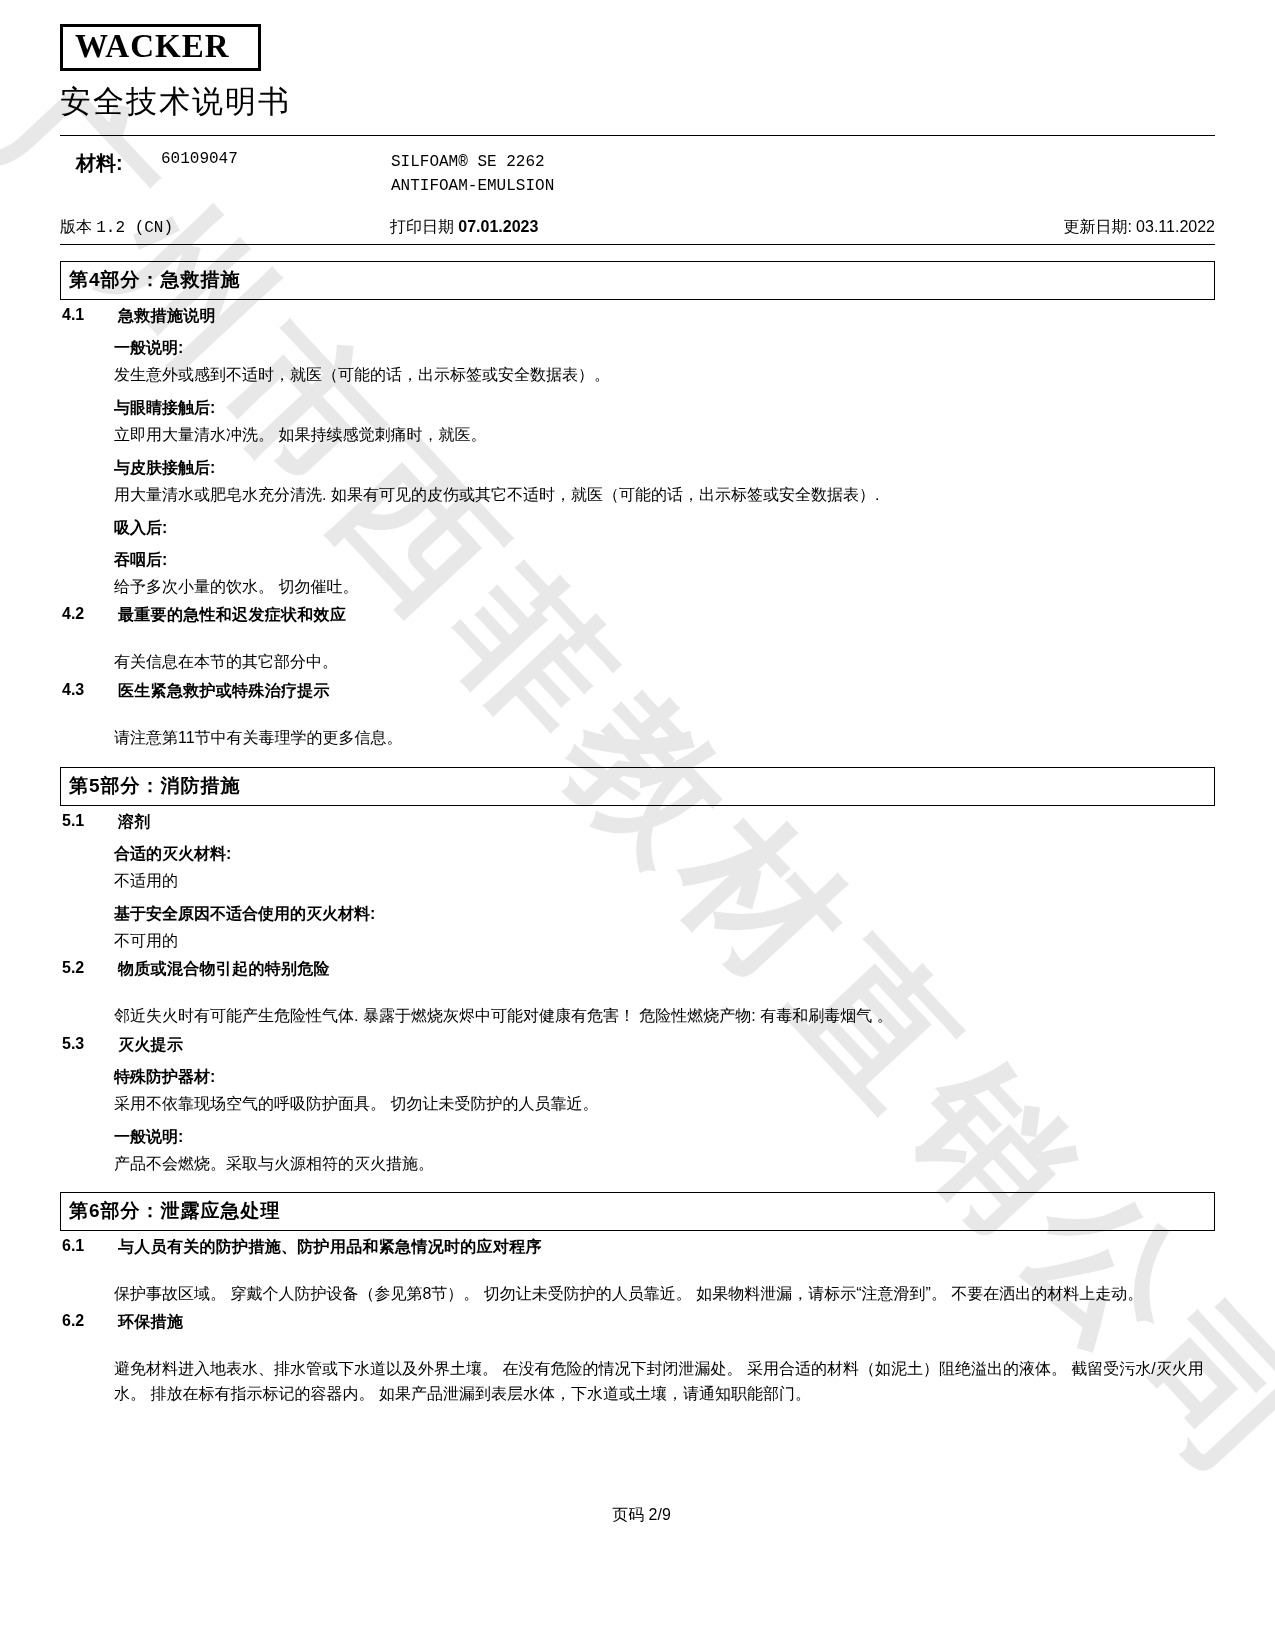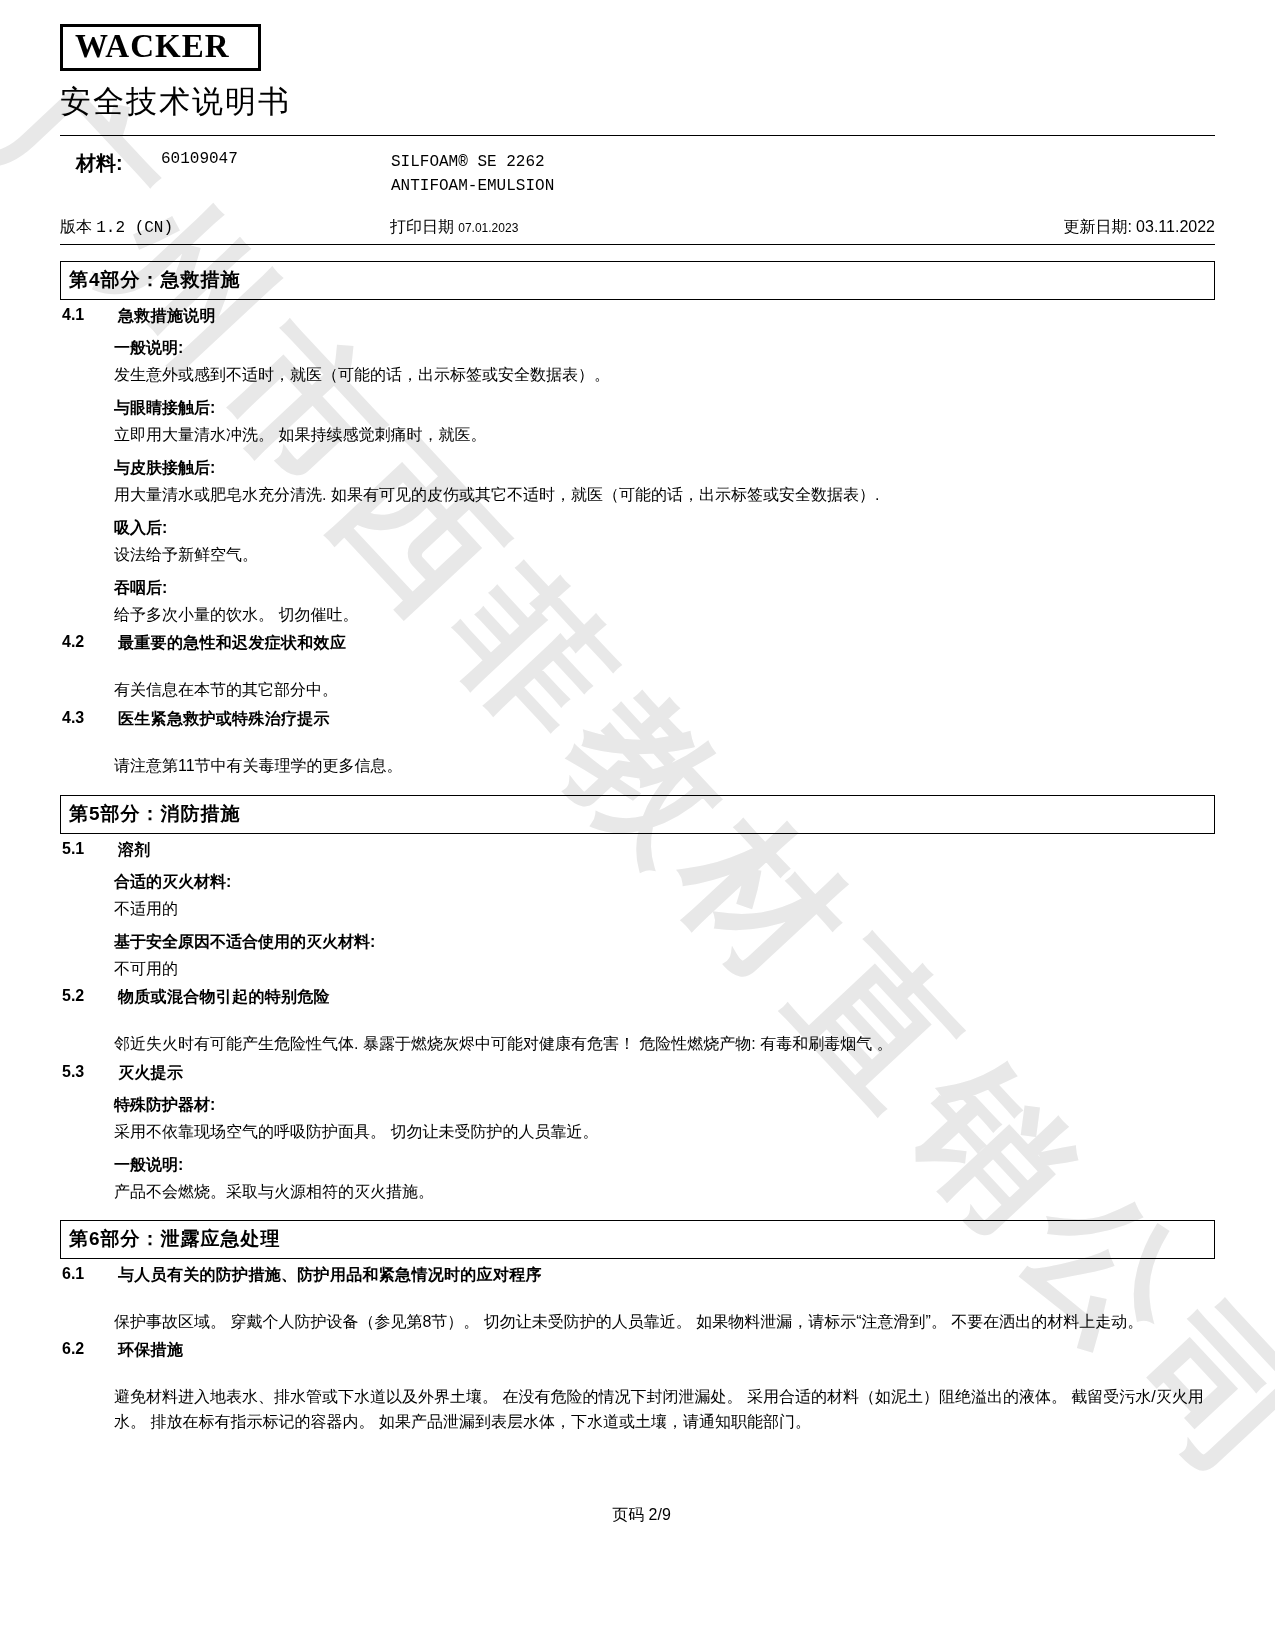--- a/index.html
+++ b/index.html
@@ -116,22 +116,22 @@
   .lbl-sans {
     font-family: "Liberation Sans", sans-serif;
     font-size: 16px;
   }
   .val-mono {
     font-family: "Liberation Mono", monospace;
     font-size: 16px;
   }
   .bold-sans {
     font-family: "Liberation Sans", sans-serif;
-    font-weight: normal;
-    font-size: 12px;
+    font-weight: bold;
+    font-size: 16px;
   }
 
   
   .section-bar {
     border: 1.5px solid #000;
     margin-top: 16px;
     padding: 5px 8px 6px 8px;
     font-family: "Liberation Sans", sans-serif;
     font-weight: bold;
     font-size: 19px;
@@ -256,21 +256,20 @@
   <div class="sub">
     <div class="sub-head">与眼睛接触后:</div>
     <div class="sub-text">立即用大量清水冲洗。 如果持续感觉刺痛时，就医。</div>
   </div>
   <div class="sub">
     <div class="sub-head">与皮肤接触后:</div>
     <div class="sub-text">用大量清水或肥皂水充分清洗. 如果有可见的皮伤或其它不适时，就医（可能的话，出示标签或安全数据表）.</div>
   </div>
   <div class="sub">
     <div class="sub-head">吸入后:</div>
-    <div class="sub-text">设法给予新鲜空气。</div>
   </div>
   <div class="sub">
     <div class="sub-head">吞咽后:</div>
     <div class="sub-text">给予多次小量的饮水。 切勿催吐。</div>
   </div>
 
   <div class="item">
     <div class="item-num">4.2</div>
     <div class="item-body">
       <div class="item-title">最重要的急性和迟发症状和效应</div>

